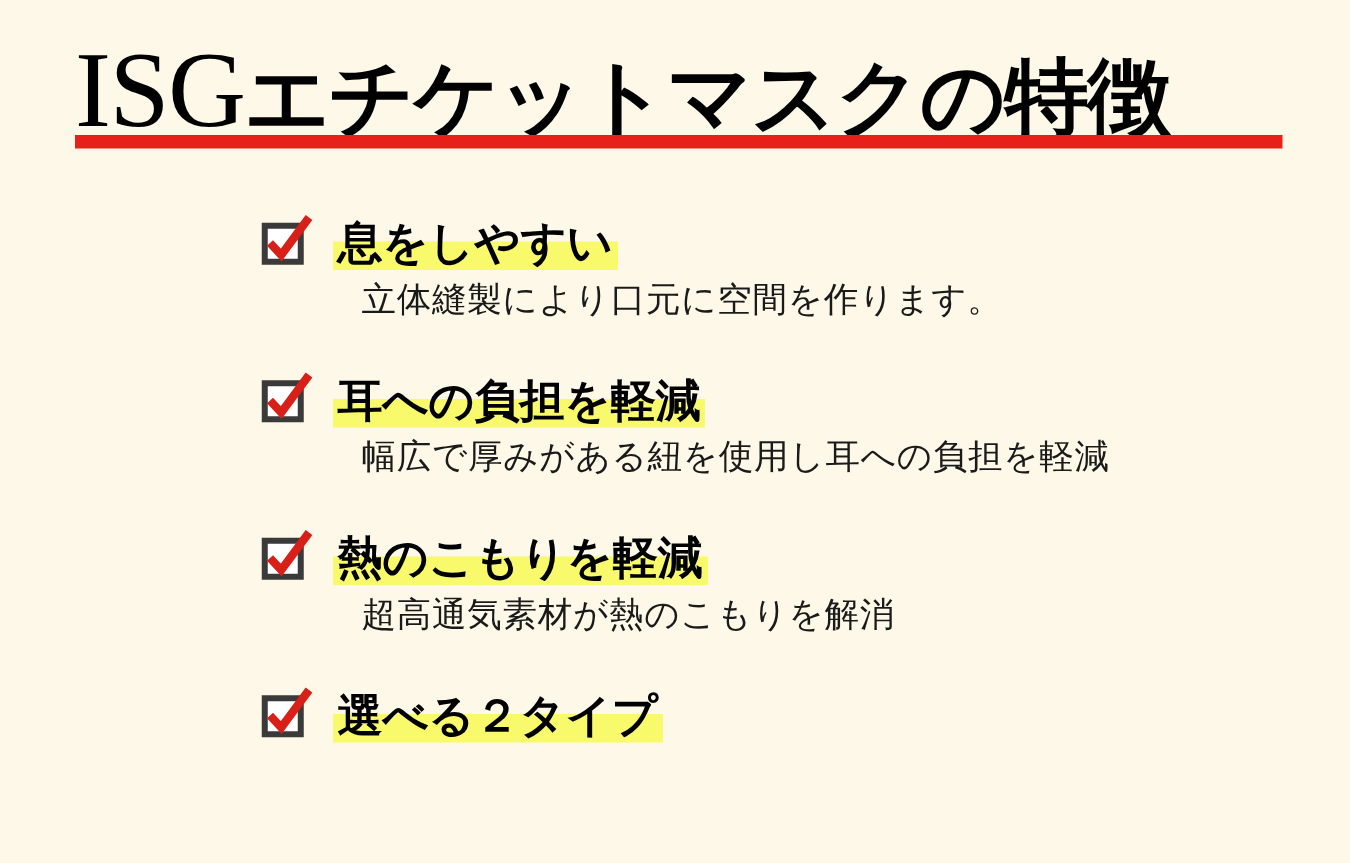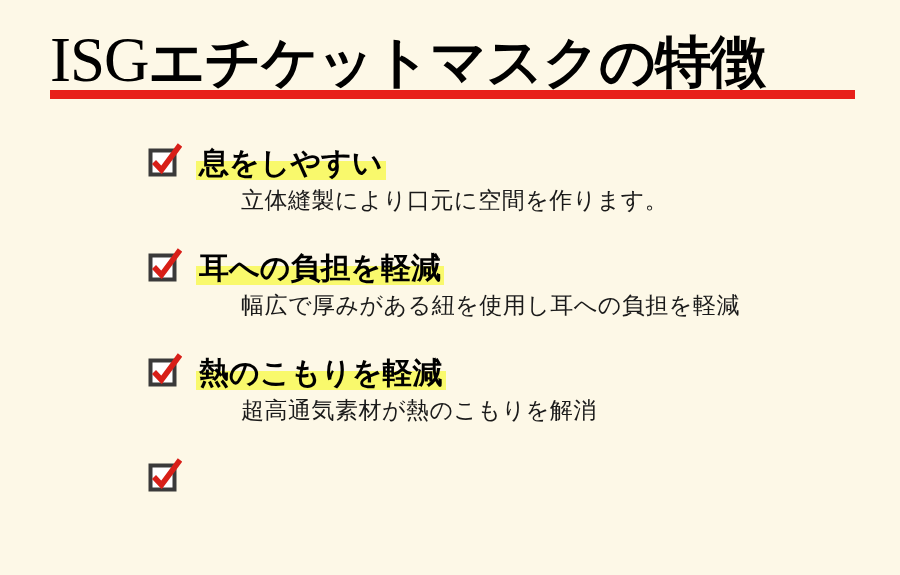--- a/index.html
+++ b/index.html
@@ -41,21 +41,21 @@
     white-space: nowrap;
     font-size: 56px;
     line-height: 64px;
     color: #000000;
     letter-spacing: -0.5px;
   }
 
   .title-brand {
     font-family: "Liberation Serif", "DejaVu Serif", serif;
     font-weight: 400;
-    font-size: 63px;
+    font-size: 72px;
     letter-spacing: -1px;
   }
 
   .title-jp {
     font-family: Liberation Serif, serif;
     font-weight: 700;
     font-size: 56px;
     letter-spacing: -1px;
   }
 
@@ -72,20 +72,21 @@
   .features {
     position: absolute;
     left: 0;
     top: 132px;
     width: 900px;
   }
 
   .feature {
     position: relative;
     height: 105px;
+    padding-left: 26px;
   }
 
   .feature-head {
     position: relative;
     height: 50px;
     padding-left: 148px;
   }
 
   
   .checkbox {
@@ -203,17 +204,20 @@
     </div>
 
     <div class="feature">
       <div class="feature-head">
         <span class="checkbox">
           <svg width="34" height="34" viewBox="0 0 34 34" aria-hidden="true">
             <rect x="2.5" y="7.5" width="24" height="24" fill="#ffffff" stroke="#3a3a3a" stroke-width="4"></rect>
             <path d="M6 19 L13.5 27 L32 2" fill="none" stroke="#d81f18" stroke-width="5.5" stroke-linecap="butt" stroke-linejoin="miter"></path>
           </svg>
         </span>
+        <span class="feature-title-wrap">
+          <span class="feature-title">選べる２タイプ</span>
+        </span>
       </div>
     </div>
 
   </div>
 </div>
 
 </body></html>

